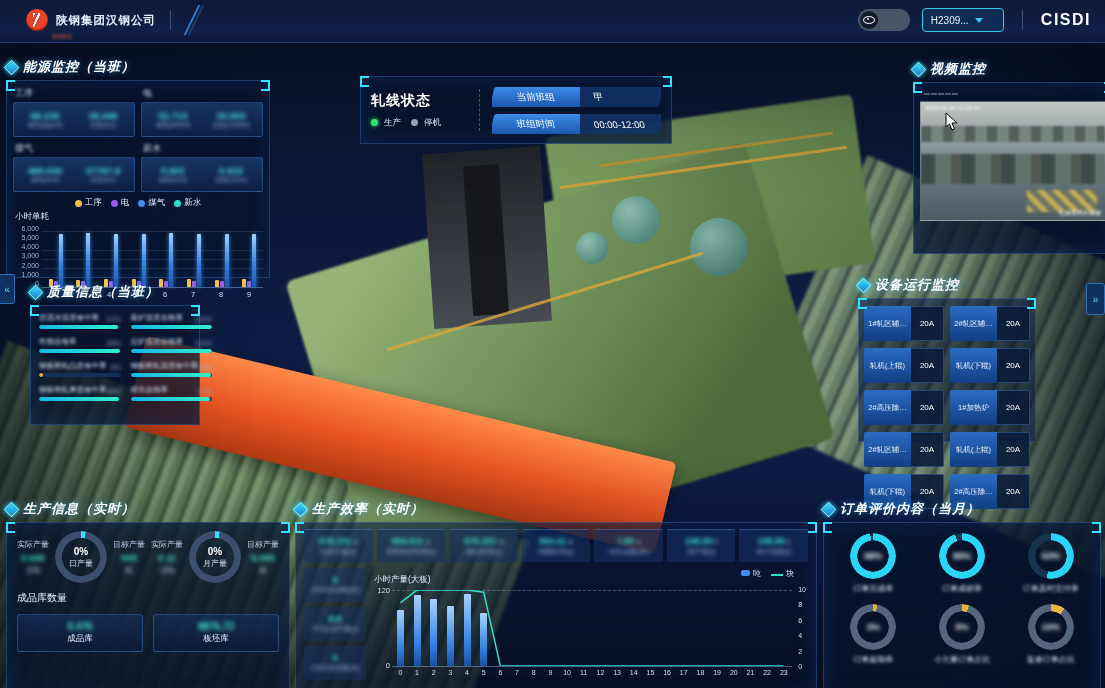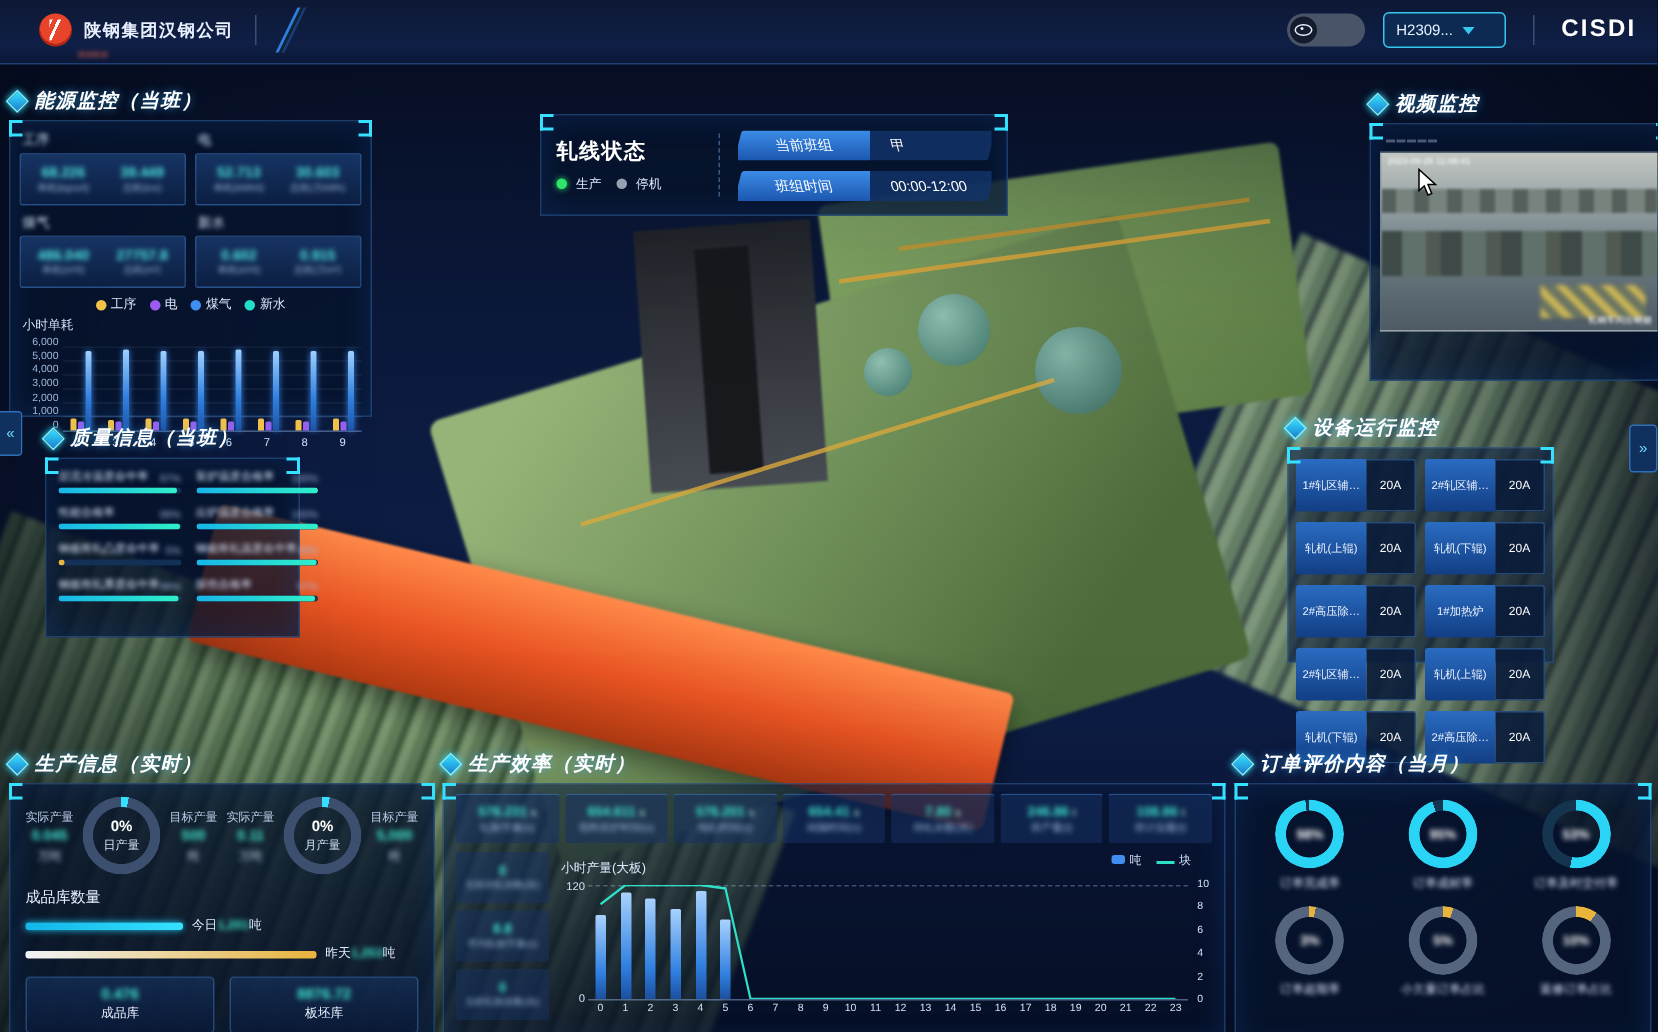--- a/index.html
+++ b/index.html
@@ -67,21 +67,21 @@
   .pbox{position:relative;background:rgba(7,19,43,.78);border:1px solid rgba(70,140,220,.35);
       box-shadow:inset 0 0 20px rgba(20,80,160,.28);}
   .pbox::before,.pbox::after,.cnr::before,.cnr::after{content:"";position:absolute;width:7px;height:7px;}
   .pbox::before{left:-1px;top:-1px;border-top:2px solid #35e1ff;border-left:2px solid #35e1ff;}
   .pbox::after{right:-1px;top:-1px;border-top:2px solid #35e1ff;border-right:2px solid #35e1ff;}
   .cnr::before{left:-1px;bottom:-1px;border-bottom:2px solid #35e1ff;border-left:2px solid #35e1ff;}
   .cnr::after{right:-1px;bottom:-1px;border-bottom:2px solid #35e1ff;border-right:2px solid #35e1ff;}
   .bv{filter:blur(1.9px);}
   .bl{filter:blur(1.5px);}
   
-  #p-energy{left:6px;top:58px;width:242px;}
+  #p-energy{left:6px;top:58px;width:264px;}
   #p-energy .pbox{padding:6px 6px 4px;height:186px;}
   .ecards{display:grid;grid-template-columns:1fr 1fr;gap:5px 6px;}
   .ecard-name{font-size:9px;color:#cfe0f5;margin:0 0 2px 2px;}
   .ecard-box{background:linear-gradient(180deg,rgba(26,58,110,.85),rgba(14,34,70,.85));border:1px solid rgba(80,150,230,.3);
       border-radius:2px;display:flex;padding:3px 4px;gap:4px;height:27px;}
   .ecol{flex:1;display:flex;flex-direction:column;align-items:center;justify-content:center;}
   .ev{font-size:9.5px;font-weight:bold;color:#4fe8e0;}
   .eu{font-size:6.5px;color:#9fb6d8;}
   .elegend{display:flex;justify-content:center;gap:9px;margin:5px 0 2px;}
   .lg{display:flex;align-items:center;gap:3px;font-size:8.5px;color:#dfe9ff;}
@@ -651,34 +651,20 @@
       </div>
     </div>
     <div class="pi-txt">
       <span class="pi-lab">目标产量</span>
       <span class="pi-num stat-val bv">5,000</span>
       <span class="pi-lab bv">吨</span>
     </div>
   </div>
       </div>
     <div class="stock-title">成品库数量</div>
-    <div id="stock-rows">
-        <div class="stock-row">
-    <span class="stock-bar today" style="width: 40%;"></span>
-    <span class="stock-txt">
-      <span>今日</span><b class="bv">1,201</b><span>吨</span>
-    </span>
-  </div>
-        <div class="stock-row">
-    <span class="stock-bar yest" style="width: 74%;"></span>
-    <span class="stock-txt">
-      <span>昨天</span><b class="bv">1,253</b><span>吨</span>
-    </span>
-  </div>
-      </div>
     <div class="pi-boxes" id="pi-boxes">
         <div class="pi-box">
     <span class="v bv">0.476</span>
     <span class="l">成品库</span>
   </div>
         <div class="pi-box">
     <span class="v bv">8876.72</span>
     <span class="l">板坯库</span>
   </div>
       </div>

